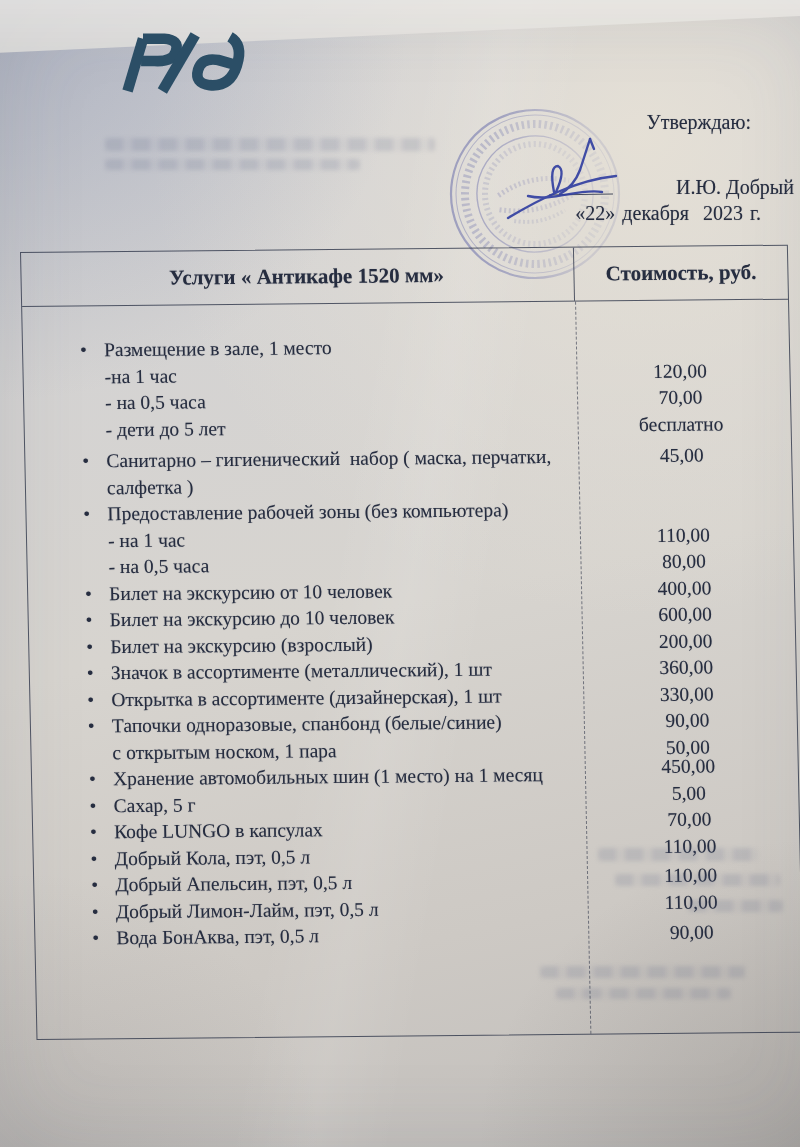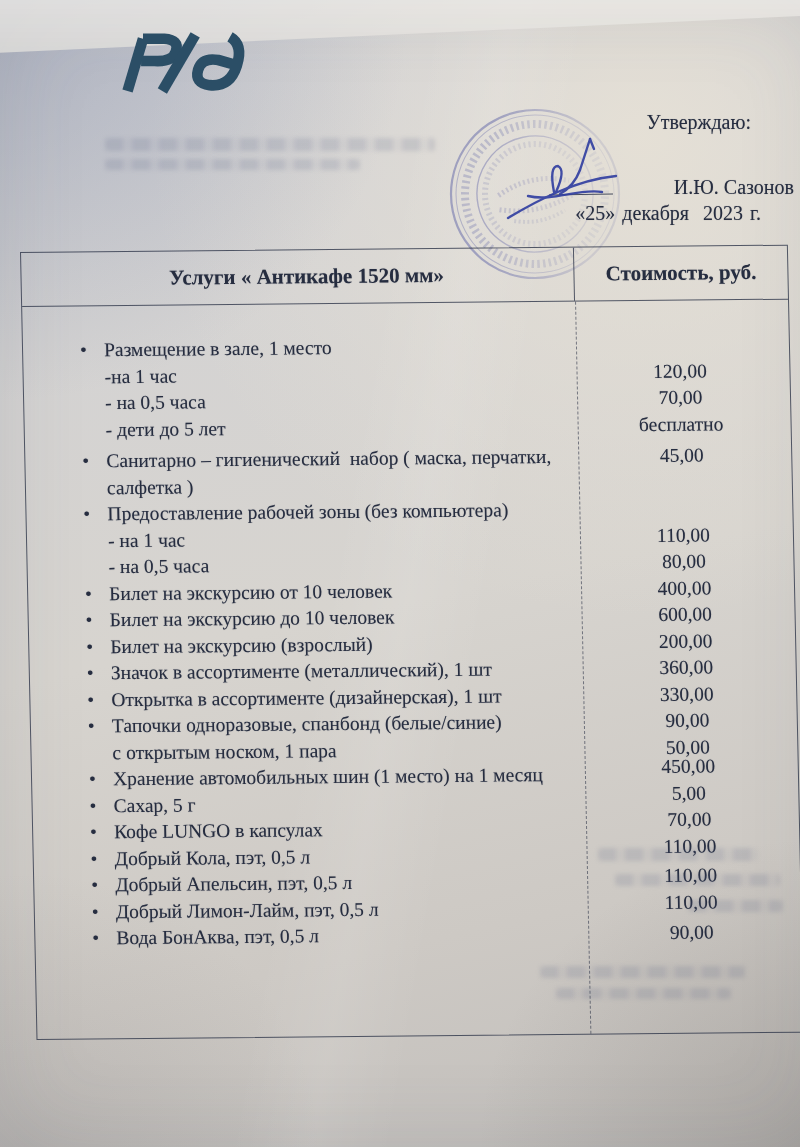--- a/index.html
+++ b/index.html
@@ -90,22 +90,22 @@
   <svg class="logo" width="145" height="78" viewBox="0 0 150 78">
     <g stroke="#2b4e66" fill="none" stroke-width="11" stroke-linecap="butt">
       <path d="M14 70 L30 16"></path>
       <path d="M30 16 L52 16 Q68 17 64 29 Q61 40 42 39 L28 39"></path>
       <path d="M50 70 L84 12"></path>
       <path d="M120 14 Q134 22 127 44 Q120 66 99 64 Q83 62 87 48 Q91 35 108 38 L122 42"></path>
     </g>
   </svg>
 
   <div class="appr appr-title">Утверждаю:</div>
-  <div class="appr appr-name">И.Ю. Сазонов</div>
-  <div class="appr appr-date">«25» декабря  2023 г.</div>
+  <div class="appr appr-name">И.Ю. Добрый</div>
+  <div class="appr appr-date">«22» декабря  2023 г.</div>
   <div class="sign-line"></div>
 
   <svg class="stamp" viewBox="0 0 176 176">
     <g stroke="#5d62a6" fill="none">
       <circle cx="88" cy="88" r="84" stroke-width="2.2" opacity=".55"></circle>
       <circle cx="88" cy="88" r="79" stroke-width="1" opacity=".4"></circle>
       <circle cx="88" cy="88" r="70" stroke-width="8" stroke-dasharray="2.5 3.2" opacity=".32"></circle>
       <circle cx="88" cy="88" r="58" stroke-width="1.4" opacity=".45"></circle>
       <circle cx="88" cy="88" r="50" stroke-width="6" stroke-dasharray="2.2 3" opacity=".2"></circle>
       <path d="M52 82 q36 -16 72 0" stroke-width="5" stroke-dasharray="2 2.6" opacity=".28"></path>

